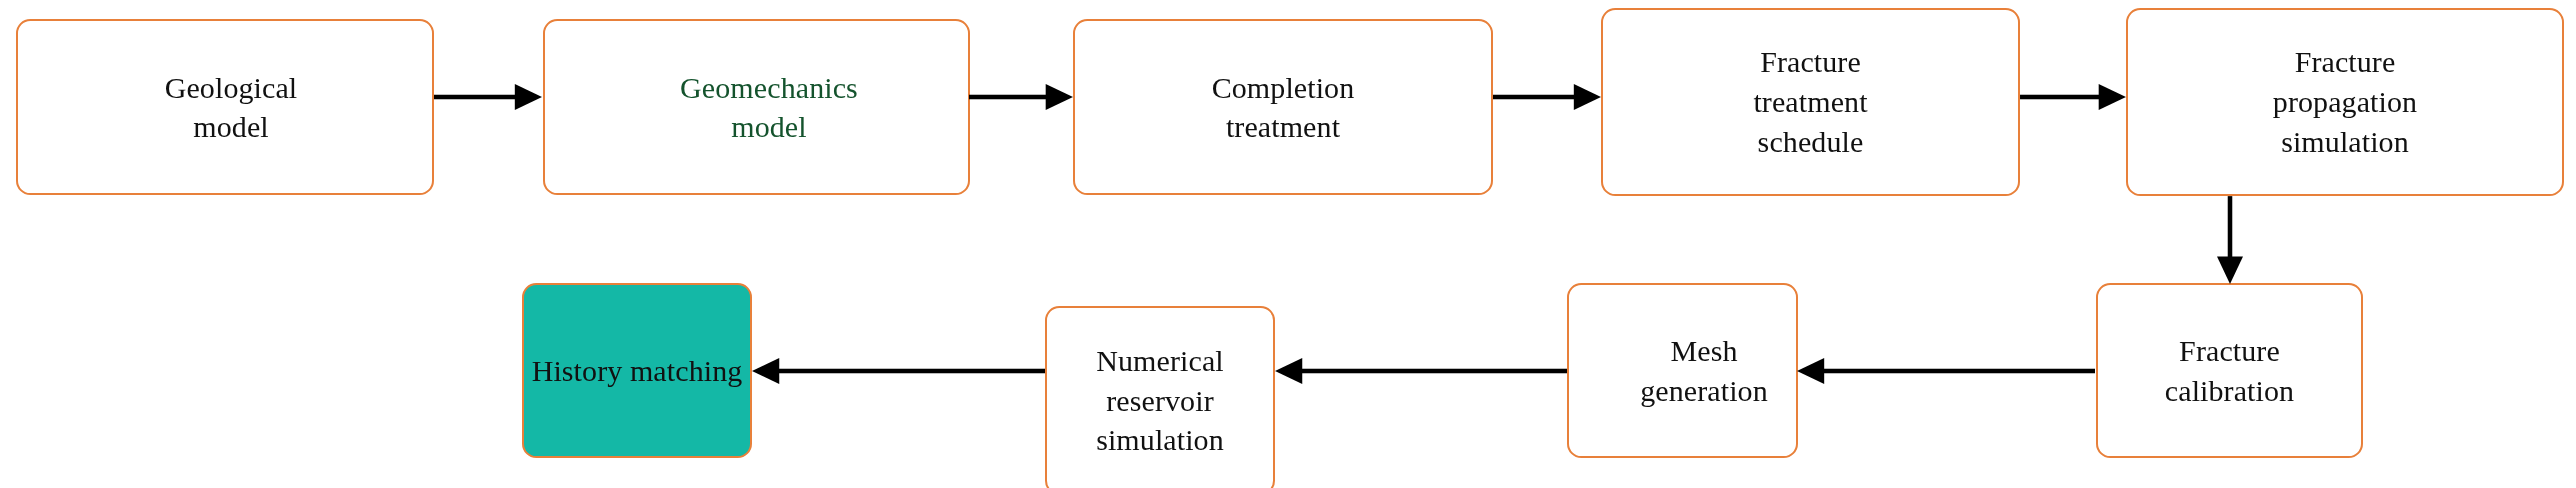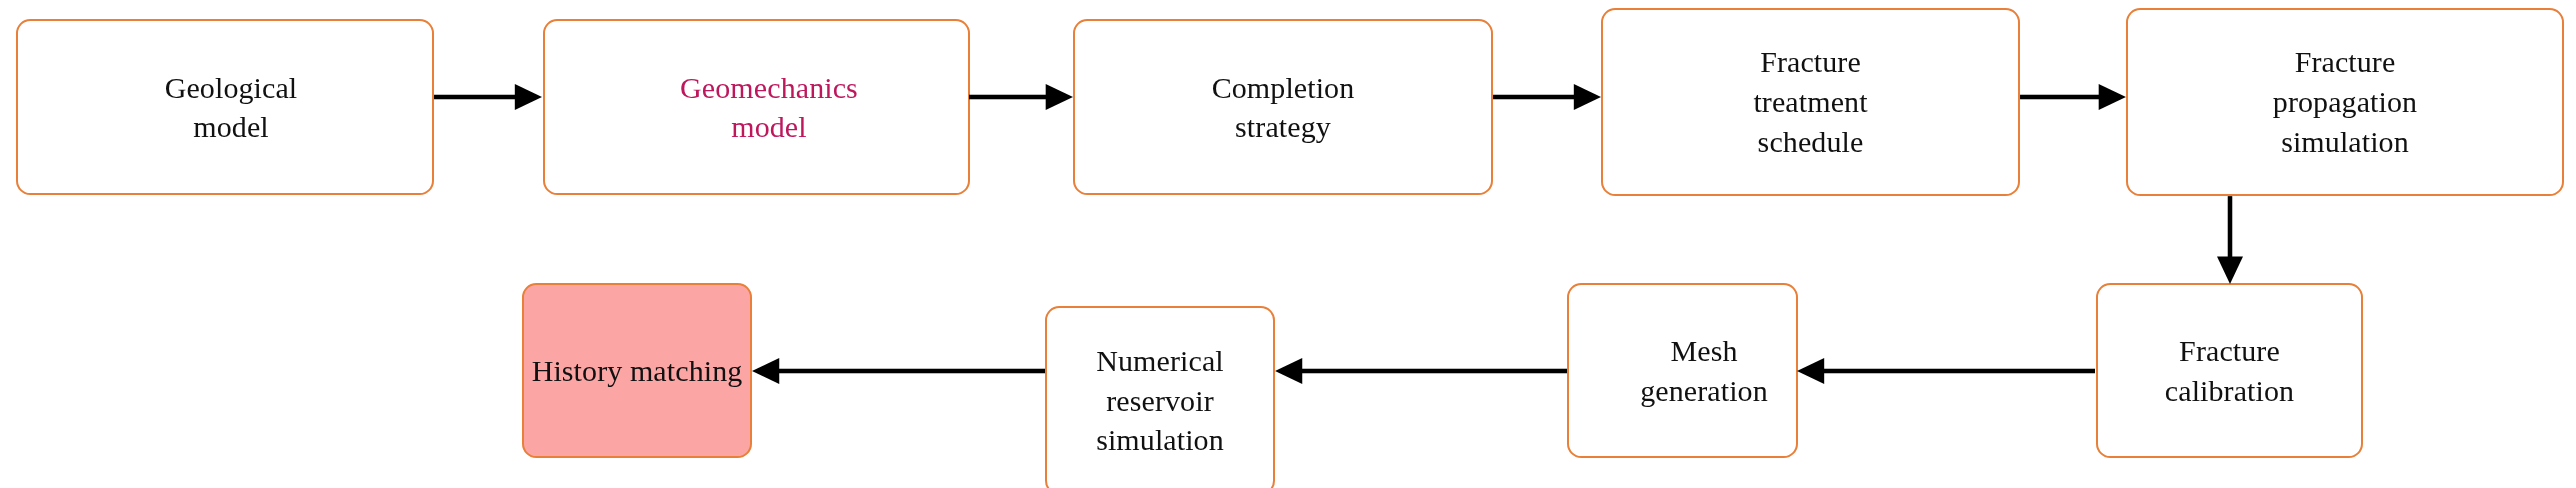--- a/index.html
+++ b/index.html
@@ -47,26 +47,26 @@
 </style>
 </head>
 <body>
 
 <div id="diagram" style="width: 2576px; height: 488px; background: rgb(255, 255, 255);">
     <div class="node" style="left: 16px; top: 19.4px; width: 418px; height: 176px; border-color: rgb(232, 128, 58); background: rgb(255, 255, 255);">
       <div class="node-label" style="color: rgb(17, 17, 17); margin-left: 12px;">Geological
 model</div>
     </div>
     <div class="node" style="left: 543px; top: 19.4px; width: 427px; height: 176px; border-color: rgb(232, 128, 58); background: rgb(255, 255, 255);">
-      <div class="node-label" style="color: #be185d; margin-left: 25px;">Geomechanics
+      <div class="node-label" style="color: #14532d; margin-left: 25px;">Geomechanics
 model</div>
     </div>
     <div class="node" style="left: 1073px; top: 19.4px; width: 420px; height: 176px; border-color: rgb(232, 128, 58); background: rgb(255, 255, 255);">
       <div class="node-label" style="color: rgb(17, 17, 17);">Completion
-strategy</div>
+treatment</div>
     </div>
     <div class="node" style="left: 1601px; top: 7.8px; width: 419px; height: 188px; border-color: rgb(232, 128, 58); background: rgb(255, 255, 255);">
       <div class="node-label" style="color: rgb(17, 17, 17);">Fracture
 treatment
 schedule</div>
     </div>
     <div class="node" style="left: 2126px; top: 7.8px; width: 438px; height: 188px; border-color: rgb(232, 128, 58); background: rgb(255, 255, 255);">
       <div class="node-label" style="color: rgb(17, 17, 17);">Fracture
 propagation
 simulation</div>
@@ -76,21 +76,21 @@
 calibration</div>
     </div>
     <div class="node" style="left: 1567px; top: 283px; width: 231px; height: 175px; border-color: rgb(232, 128, 58); background: rgb(255, 255, 255); padding-left: 43px;">
       <div class="node-label" style="color: rgb(17, 17, 17);">Mesh generation</div>
     </div>
     <div class="node" style="left: 1045px; top: 275px; width: 230px; height: 189px; border-color: rgb(232, 128, 58); background: rgb(255, 255, 255); margin-top: 31px;">
       <div class="node-label" style="color: rgb(17, 17, 17);">Numerical
 reservoir
 simulation</div>
     </div>
-    <div class="node" style="left: 522px; top: 283px; width: 230px; height: 175px; border-color: rgb(232, 128, 58); background: #fca5a5;">
+    <div class="node" style="left: 522px; top: 283px; width: 230px; height: 175px; border-color: rgb(232, 128, 58); background: #14b8a6;">
       <div class="node-label" style="color: rgb(17, 17, 17);">History  matching</div>
     </div>
     <div class="edge" style="left: 434px; top: 84px; width: 108px; height: 26px;">
       <svg width="108" height="26" viewBox="0 0 167 40">
         <rect fill="#000000" x="0" y="16.5" width="127" height="7"></rect>
         <polygon fill="#000000" points="125,0 167,20 125,40"></polygon>
       </svg>
     </div>
     <div class="edge" style="left: 969px; top: 84px; width: 104px; height: 26px;">
       <svg width="104" height="26" viewBox="0 0 160 40">

